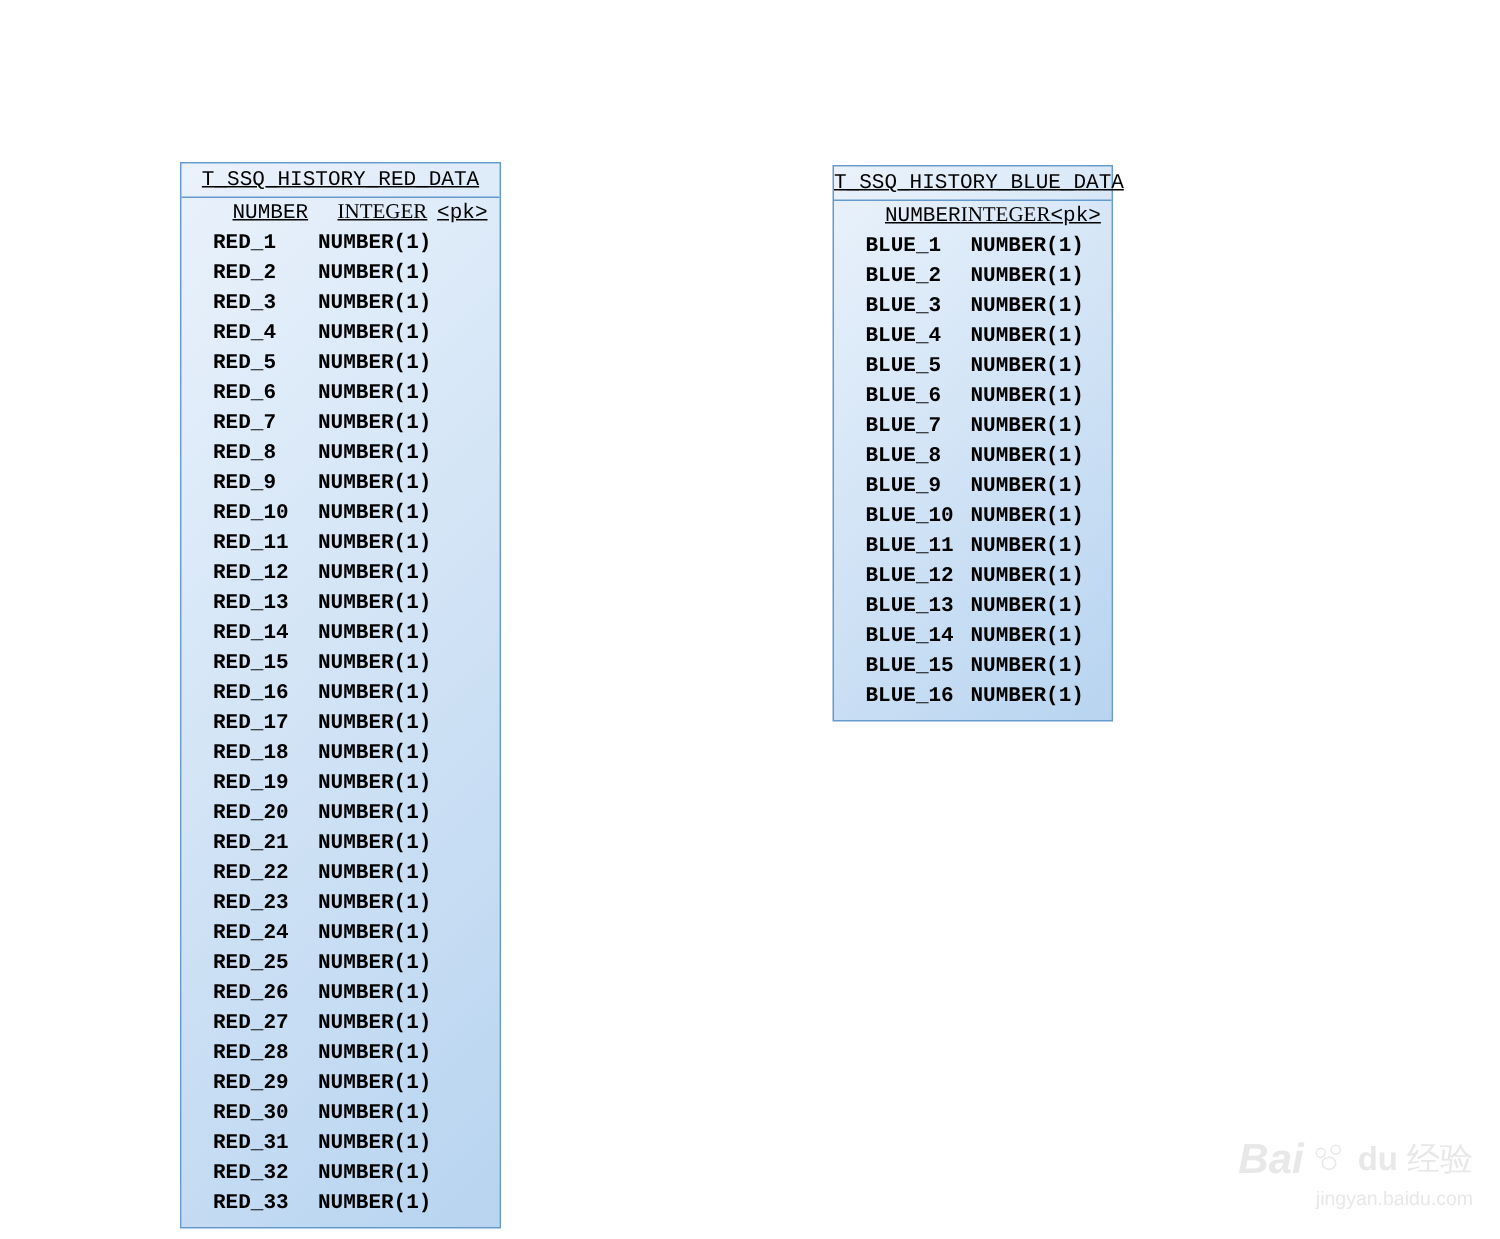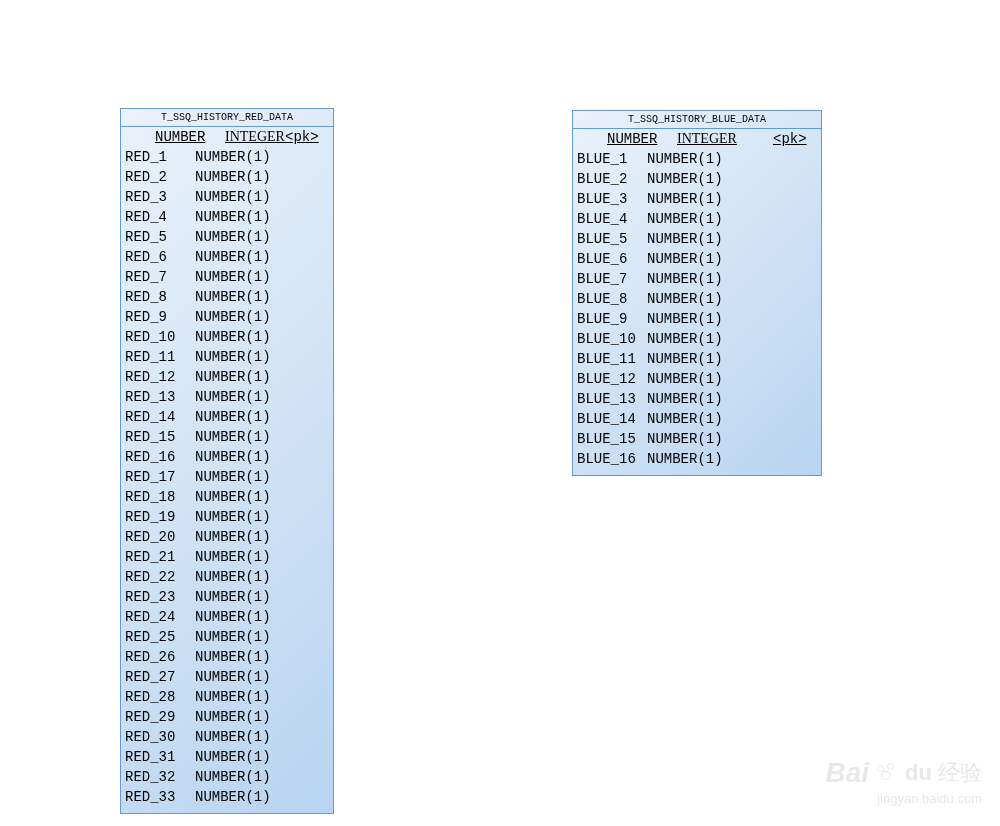--- a/index.html
+++ b/index.html
@@ -15,53 +15,55 @@
       position: absolute;
       border: 1px solid #6699cc;
       background: linear-gradient(135deg, #eaf2fb 0%, #b8d4f0 100%);
     }
     .table-box.red {
       left: 120px;
       top: 108px;
       width: 214px;
     }
     .table-box.blue {
-      left: 572px;
+      left: 555px;
       top: 110px;
-      width: 250px;
+      width: 187px;
     }
     .table-title {
       text-align: center;
       border-bottom: 1px solid #6699cc;
       padding: 3px 0;
-      font-size: 10px;
+      font-size: 14px;
       color: #000;
+      text-decoration: underline;
     }
     .table-header {
       display: flex;
       padding: 2px 8px 2px 8px;
     }
     .table-header .col1 {
       text-decoration: underline;
       width: 70px;
       margin-left: 26px;
     }
     .table-header .col2 {
       text-decoration: underline;
       flex: 1;
       font-family: Liberation Serif, serif;
     }
     .table-header .col3 {
       text-decoration: underline;
       width: 40px;
-      text-align: left;
+      text-align: right;
       font-family: Liberation Mono, monospace;
     }
     .table-body {
-      padding: 0 8px 6px 4px;
+      padding: 0 8px 6px 21px;
+      font-weight: bold;
     }
     .row {
       display: flex;
       line-height: 20px;
     }
     .row .c1 {
       width: 70px;
     }
     .row .c2 {
       flex: 1;

